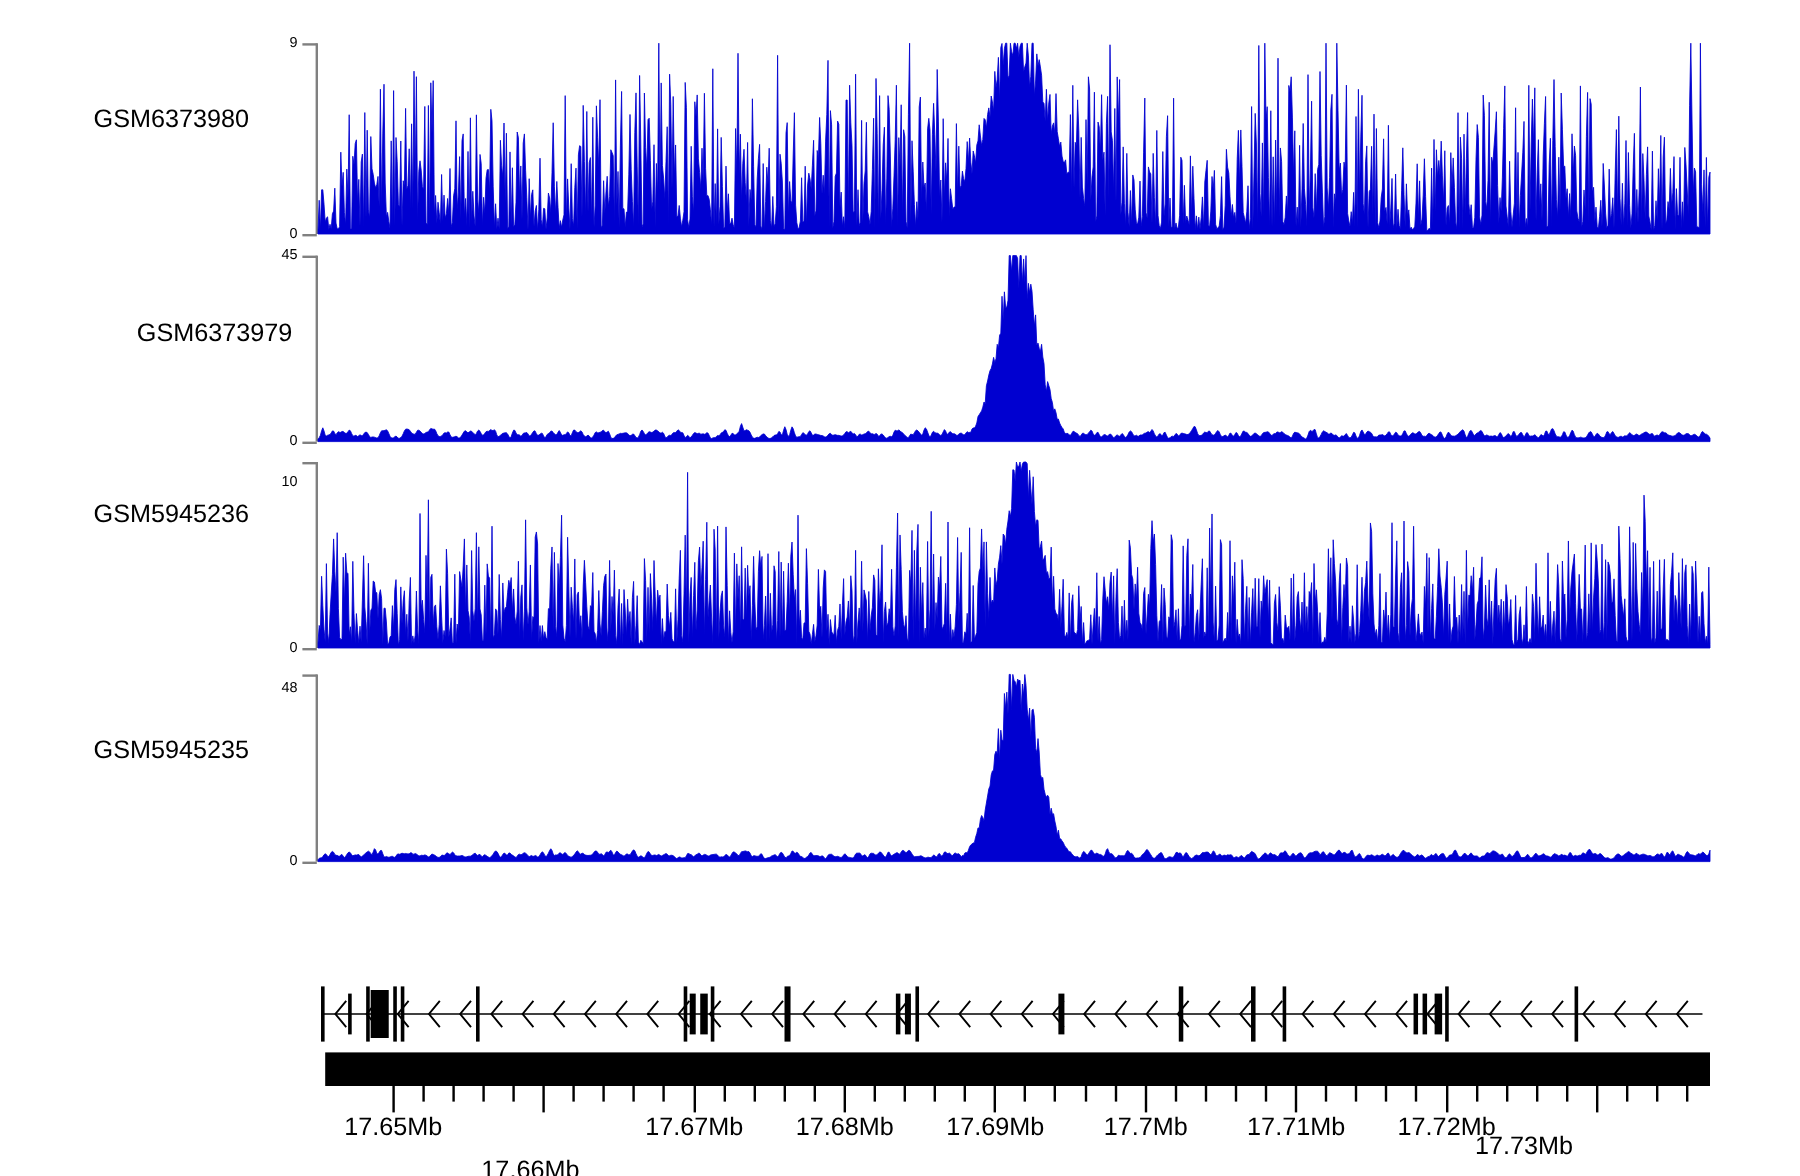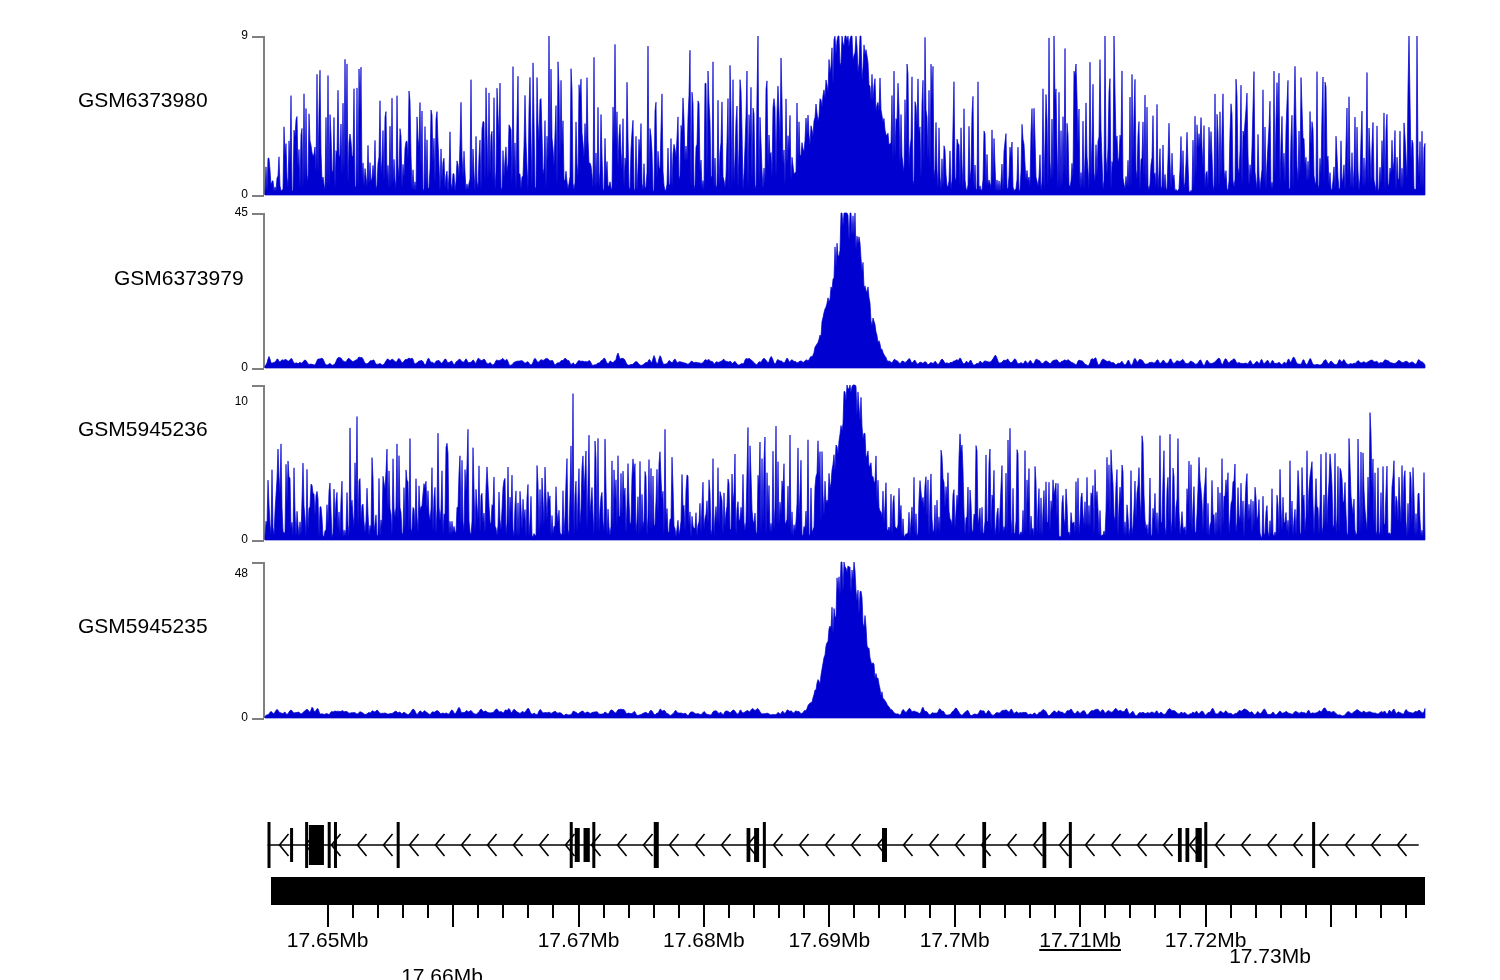--- a/index.html
+++ b/index.html
@@ -192,17 +192,17 @@
       <div class="tick-major" style="left: 1329.95px; top: 35px; height: 22px;"></div>
       <div class="tick-minor" style="left: 1355.03px; top: 35px; height: 13px;"></div>
       <div class="tick-minor" style="left: 1380.11px; top: 35px; height: 13px;"></div>
       <div class="tick-minor" style="left: 1405.19px; top: 35px; height: 13px;"></div>
       <div class="tick-label" style="left: 257.703px; top: 58px; width: 140px;">17.65Mb</div>
       <div class="tick-label" style="left: 372px; top: 58px; width: 140px; margin-top: 36px;">17.66Mb</div>
       <div class="tick-label" style="left: 508.514px; top: 58px; width: 140px;">17.67Mb</div>
       <div class="tick-label" style="left: 633.919px; top: 58px; width: 140px;">17.68Mb</div>
       <div class="tick-label" style="left: 759.324px; top: 58px; width: 140px;">17.69Mb</div>
       <div class="tick-label" style="left: 884.73px; top: 58px; width: 140px;">17.7Mb</div>
-      <div class="tick-label" style="left: 1010.14px; top: 58px; width: 140px; text-decoration: underline;">17.71Mb</div>
+      <div class="tick-label" style="left: 1010.14px; top: 58px; width: 140px;">17.71Mb</div>
       <div class="tick-label" style="left: 1135.54px; top: 58px; width: 140px;">17.72Mb</div>
       <div class="tick-label" style="left: 1200px; top: 58px; width: 140px; margin-top: 16px;">17.73Mb</div>
     </div>
 </div>
 
 </body></html>

